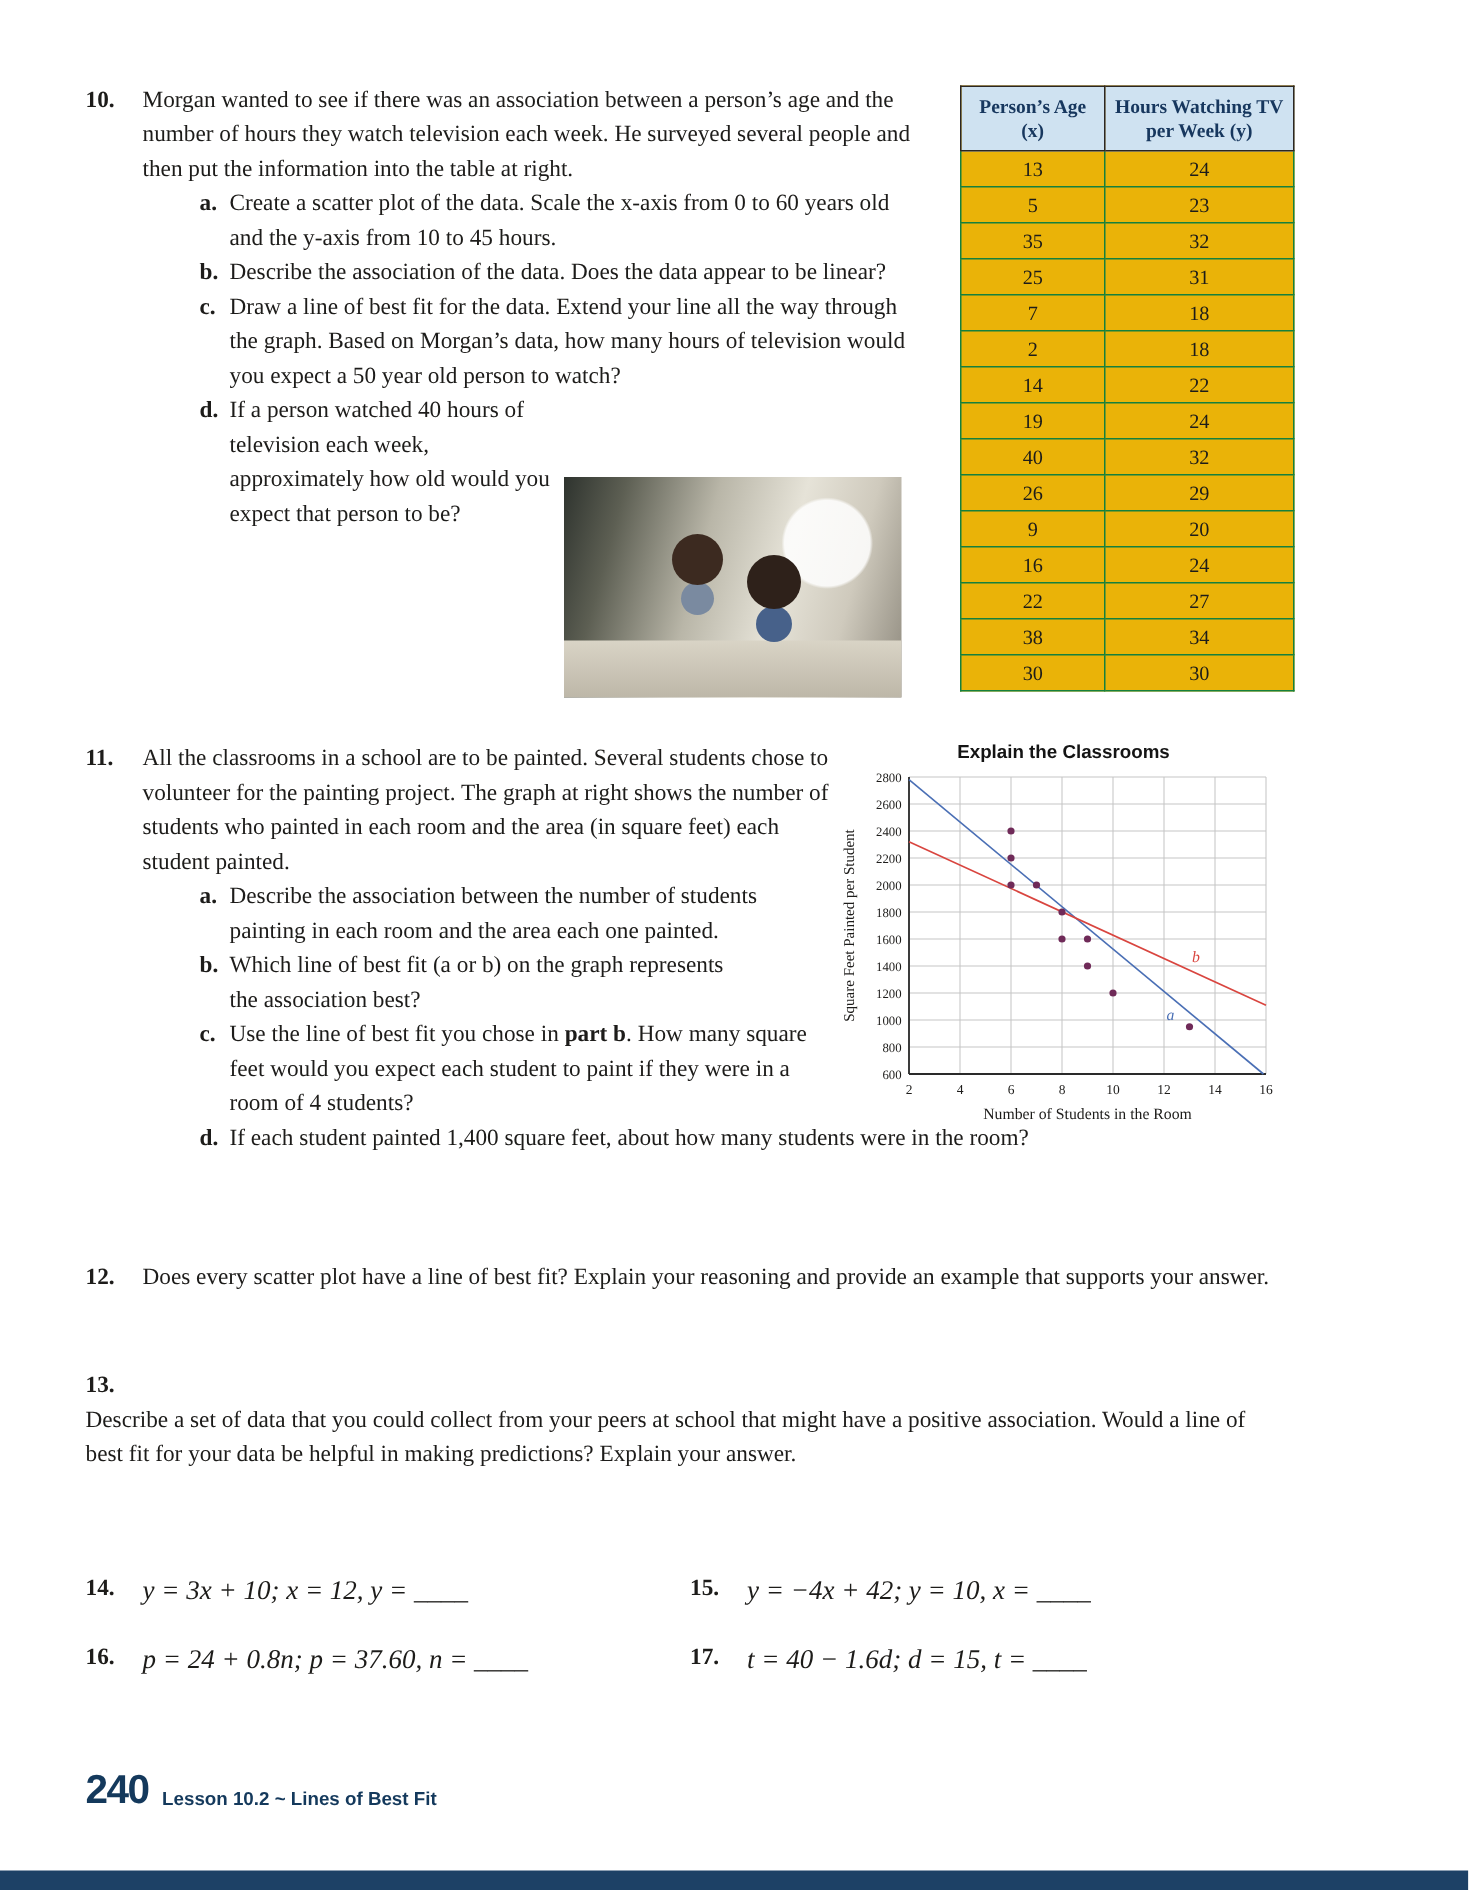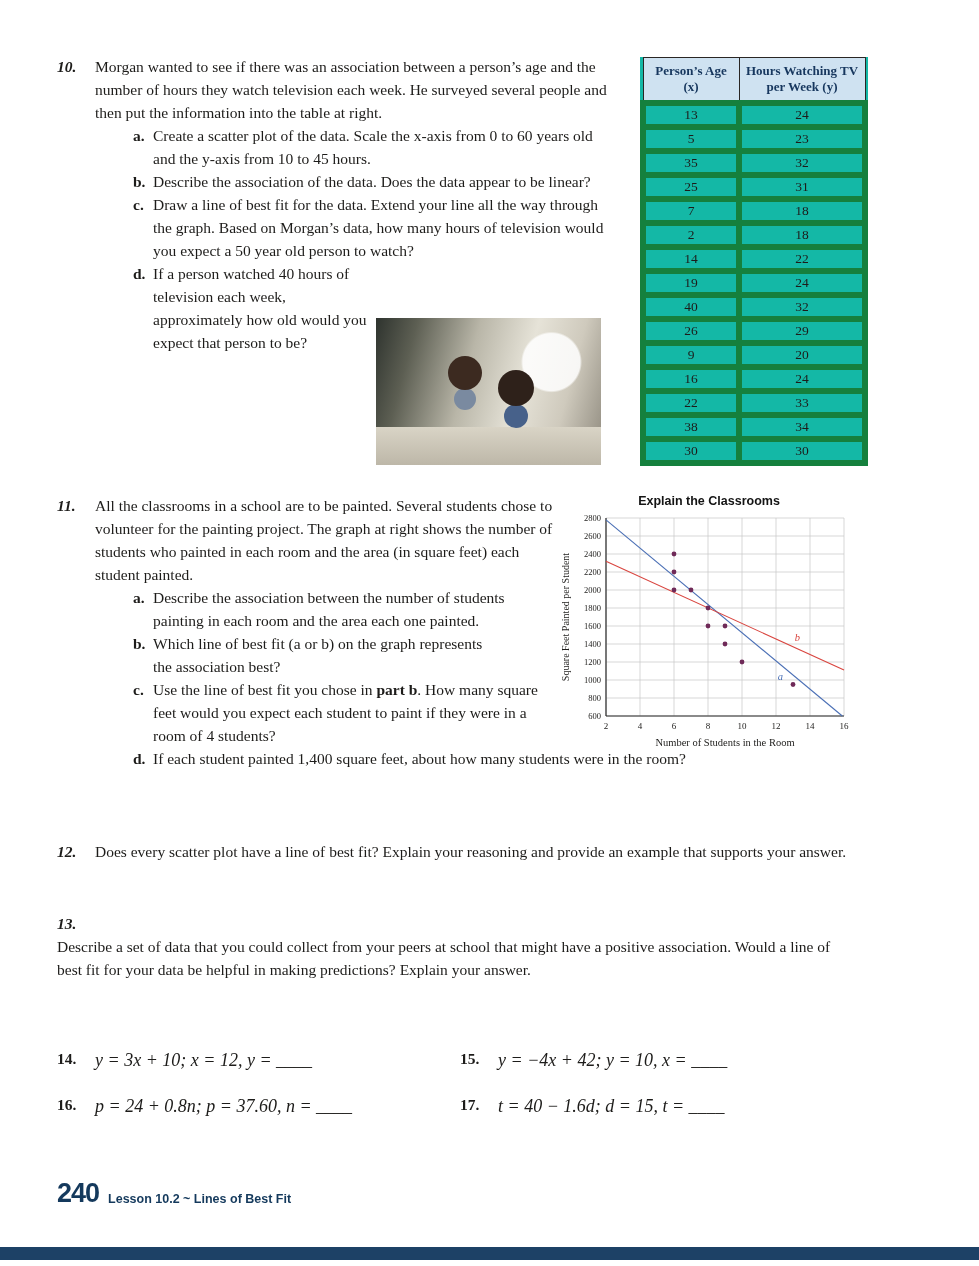--- a/index.html
+++ b/index.html
@@ -2,38 +2,38 @@
 <html><head>
 <meta charset="utf-8">
 <style>
   * { margin:0; padding:0; box-sizing:border-box; }
   html,body { background:#ffffff; }
   .page {
     position:relative; width:979px; height:1266px; background:#ffffff;
     font-family:"Liberation Serif", serif; color:#1d1c1a; overflow:hidden;
   }
   .prob { position:absolute; display:flex; }
-  .pnum { font-weight:bold; width:38px; flex:none; font-size:15.5px; line-height:23px;font-style:italic; }
+  .pnum { font-weight:bold; width:38px; flex:none; font-size:15.5px; line-height:23px; }
   .ptext { font-size:15.5px; line-height:23px; }
   .item { display:flex; margin-left:38px; }
   .item-label { font-weight:bold; width:20px; flex:none; font-size:15.5px; line-height:23px; }
   .item-text { font-size:15.5px; line-height:23px; }
   .narrow { width:222px; }
   .wide { width:740px; flex:none; }
   b.inline { font-weight:bold; }
 
   
-  .data-table { position:absolute; left:640px; top:57px; border-collapse:collapse; background:#14b8a6; border:1.5px solid #2a2624; }
+  .data-table { position:absolute; left:640px; top:57px; border-collapse:collapse; background:#eab308; border:1.5px solid #2a2624; }
   .data-table th {
     background:#cfe2f1; color:#17375e; font-weight:bold; font-size:13px; line-height:16px;
     border:1px solid #2a2624; padding:5px 4px; text-align:center; font-family:"Liberation Serif", serif;
   }
   .data-table th.c1 { width:96px; }
   .data-table th.c2 { width:126px; }
-  .data-table td { border:6px solid #15803d; text-align:center; height:24px; font-size:13.5px; color:#1d1c1a; }
+  .data-table td { border:1px solid #15803d; text-align:center; height:24px; font-size:13.5px; color:#1d1c1a; }
 
   
   .photo {
     position:absolute; left:376px; top:318px; width:225px; height:147px; overflow:hidden;
     background:
       radial-gradient(circle at 78% 30%, rgba(255,255,255,0.85) 0 14%, transparent 15%),
       linear-gradient(105deg, #2e332e 0%, #5d5f53 16%, #b9b6a8 40%, #e6e3d8 62%, #cfcabd 80%, #8e897d 100%);
   }
   .photo .head1 { position:absolute; left:72px; top:38px; width:34px; height:34px; border-radius:50%; background:#3c2a20; box-shadow:0 26px 0 -6px #7a8aa0; }
   .photo .head2 { position:absolute; left:122px; top:52px; width:36px; height:36px; border-radius:50%; background:#2e211a; box-shadow:0 28px 0 -6px #47618a; }
@@ -141,21 +141,21 @@
       <tr>
           <td>9</td>
           <td>20</td>
         </tr>
       <tr>
           <td>16</td>
           <td>24</td>
         </tr>
       <tr>
           <td>22</td>
-          <td>33</td>
+          <td>27</td>
         </tr>
       <tr>
           <td>38</td>
           <td>34</td>
         </tr>
       <tr>
           <td>30</td>
           <td>30</td>
         </tr>
     </tbody>

